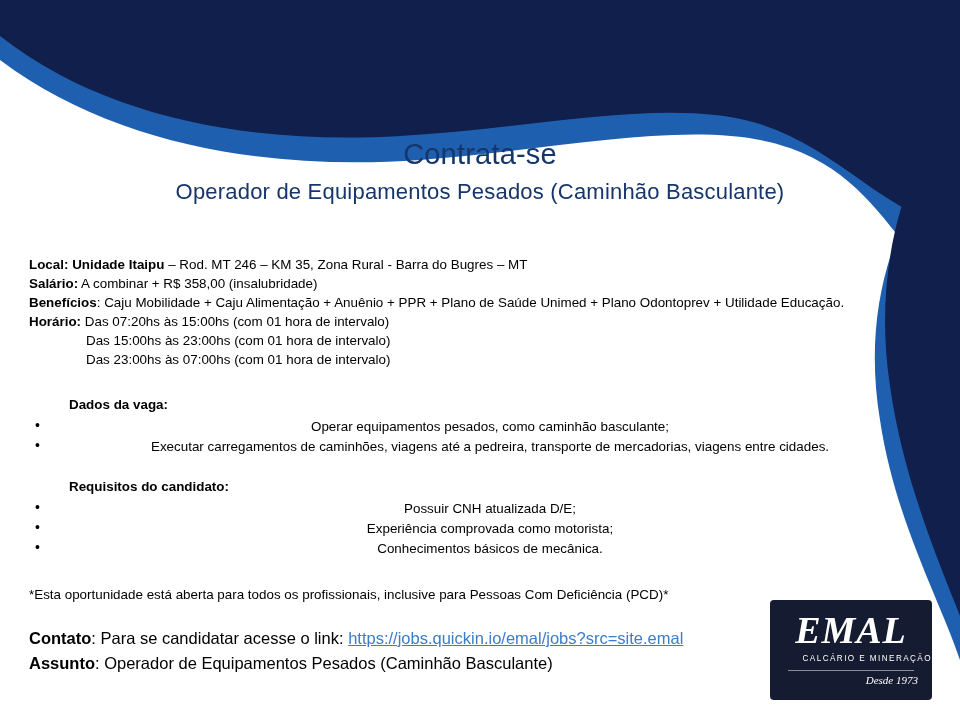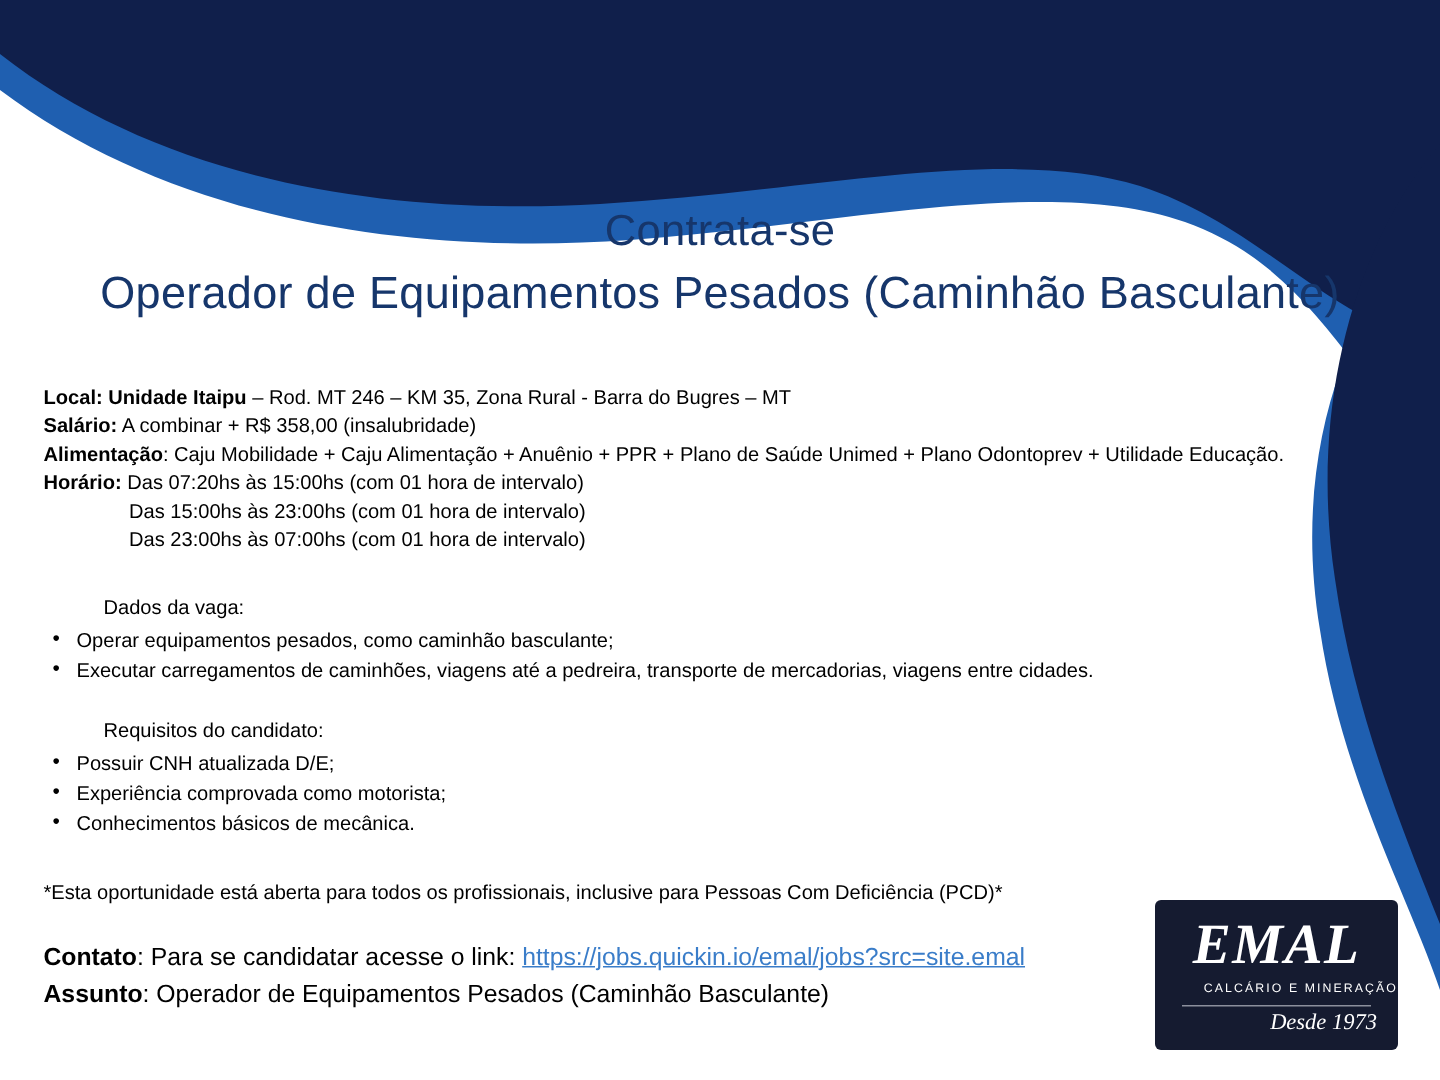--- a/index.html
+++ b/index.html
@@ -33,21 +33,21 @@
     top: 138px;
     width: 960px;
     text-align: center;
     color: #16366b;
   }
   #title-line1 {
     font-size: 29px;
     letter-spacing: 0.2px;
   }
   #title-line2 {
-    font-size: 30px;
+    font-size: 22px;
     margin-top: 8px;
     letter-spacing: 0.2px;
   }
   #body-block {
     position: absolute;
     left: 29px;
     top: 255px;
     width: 900px;
     color: #000000;
     font-size: 13.4px;
@@ -62,28 +62,29 @@
   .indent-line {
     padding-left: 57px;
   }
   .gap-lg {
     height: 26px;
   }
   .gap-md {
     height: 20px;
   }
   .section-head {
-    font-weight: normal;
+    font-weight: bold;
     margin-bottom: 3px;
     padding-left: 40px;
   }
   ul.bullets {
     margin: 0;
     padding: 0;
     list-style: none;
+    text-align: center;
   }
   ul.bullets li {
     position: relative;
     padding-left: 22px;
     margin: 0 0 1px 0;
   }
   ul.bullets li::before {
     content: "\2022";
     position: absolute;
     left: 6px;
@@ -148,21 +149,21 @@
     width: 126px;
     height: 1px;
     background: #8b8f9c;
   }
   #logo-since {
     position: absolute;
     left: 0;
     top: 74px;
     width: 148px;
     text-align: right;
-    font-size: 15px;
+    font-size: 11px;
     font-style: italic;
     font-family: "Liberation Serif", serif;
   }
 </style>
 </head>
 <body>
 
 <div id="slide">
 
   <svg id="bg-wave" viewBox="0 0 960 720" preserveAspectRatio="none">
@@ -185,21 +186,21 @@
     <div class="info-line">
       <span class="lbl">Local:</span>
       <span class="lbl">Unidade Itaipu</span><span> – Rod. MT 246 – KM 35, Zona Rural -  Barra do Bugres – MT</span>
     </div>
 
     <div class="info-line">
       <span class="lbl">Salário:</span><span> A combinar + R$ 358,00 (insalubridade)</span>
     </div>
 
     <div class="info-line">
-      <span class="lbl">Alimentação</span><span>: Caju Mobilidade + Caju Alimentação + Anuênio + PPR + Plano de Saúde Unimed + Plano Odontoprev + Utilidade Educação.</span>
+      <span class="lbl">Benefícios</span><span>: Caju Mobilidade + Caju Alimentação + Anuênio + PPR + Plano de Saúde Unimed + Plano Odontoprev + Utilidade Educação.</span>
     </div>
 
     <div class="info-line">
       <span class="lbl">Horário:</span><span> Das 07:20hs às 15:00hs (com 01 hora de intervalo)</span>
     </div>
     <div class="info-line indent-line">Das 15:00hs às 23:00hs (com 01 hora de intervalo)</div>
     <div class="info-line indent-line">Das 23:00hs às 07:00hs (com 01 hora de intervalo)</div>
 
     <div class="gap-lg"></div>
 

